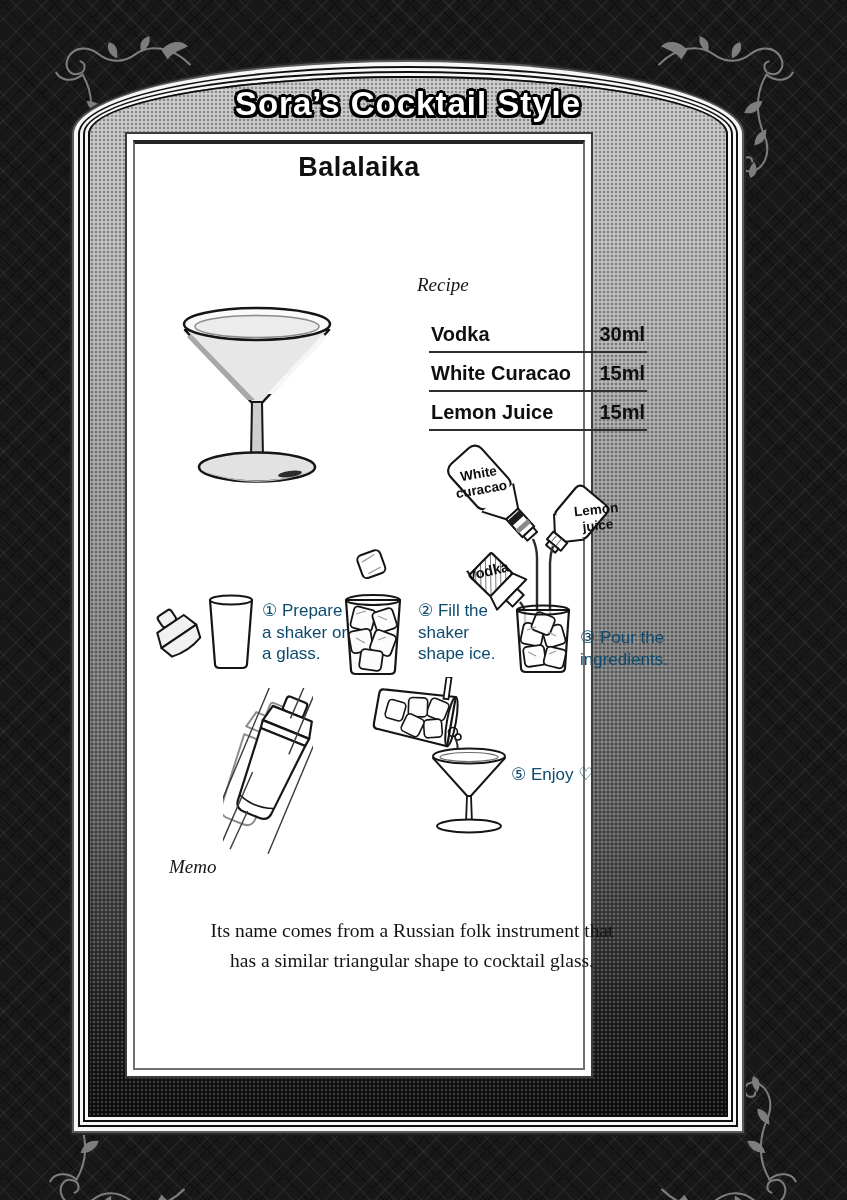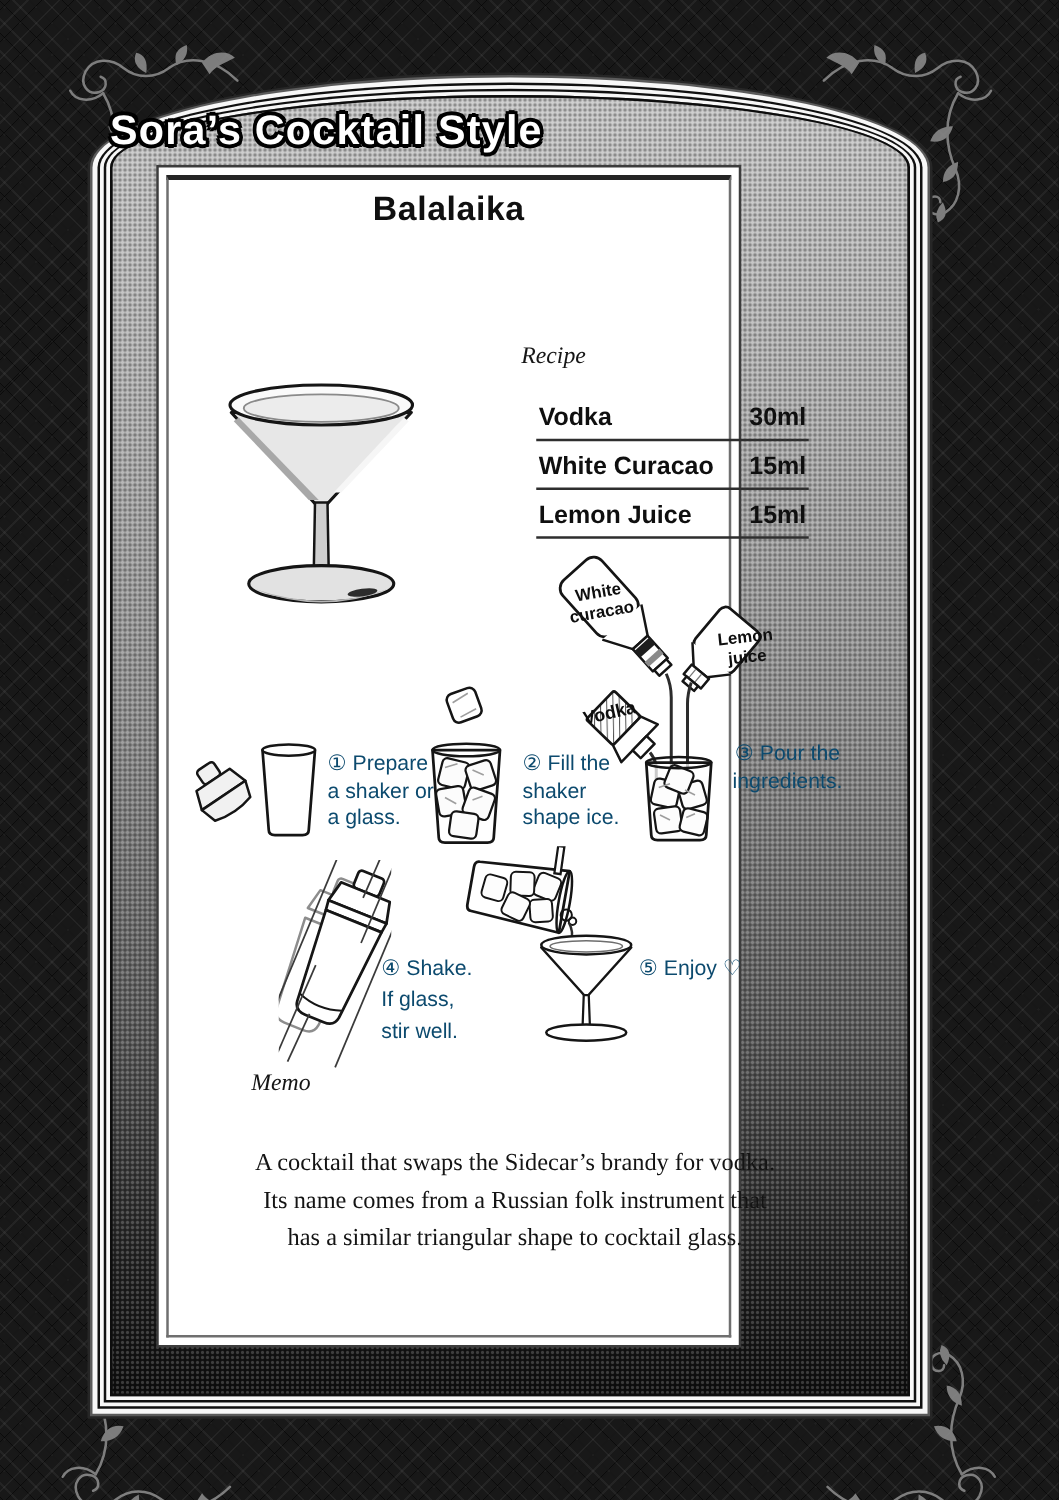--- a/index.html
+++ b/index.html
@@ -34,21 +34,21 @@
     box-shadow:
       0 0 0 3px #f7f7f7,
       0 0 0 5px #101010,
       0 0 0 8px #f7f7f7,
       0 0 0 10px #101010,
       0 0 0 14px #f7f7f7,
       0 0 0 16px #5a5a5a,
       0 0 0 18px #262626;
   }
   .banner-title{
-    position:absolute;left:88px;top:85px;width:640px;text-align:left;
+    position:absolute;left:88px;top:85px;width:640px;text-align:center;
     font-size:33px;font-weight:bold;letter-spacing:1px;color:#ffffff;
     text-shadow:
       -2.5px -2.5px 0 #000, 2.5px -2.5px 0 #000, -2.5px 2.5px 0 #000, 2.5px 2.5px 0 #000,
       -3px 0 0 #000, 3px 0 0 #000, 0 -3px 0 #000, 0 3px 0 #000;
   }
   .panel{
     position:absolute;left:133px;top:140px;width:452px;height:930px;box-sizing:border-box;
     background:#ffffff;
     border:2px solid #6f6f6f;border-top:4px solid #242424;
     box-shadow:0 0 0 6px #ffffff, 0 0 0 8px #3c3c3c;
@@ -57,30 +57,30 @@
     font-size:27px;font-weight:bold;letter-spacing:.5px;color:#101010;}
   .recipe-heading{position:absolute;left:282px;top:130px;
     font-family:"Liberation Serif","DejaVu Serif",serif;font-style:italic;font-size:19px;color:#161616;}
   .recipe-table{position:absolute;left:294px;top:176px;width:218px;}
   .recipe-row{display:flex;justify-content:space-between;align-items:baseline;
     border-bottom:2px solid #2e2e2e;padding:3px 2px 5px 2px;margin-bottom:6px;
     font-weight:bold;font-size:20px;color:#0f0f0f;}
   .caption{position:absolute;font-size:17px;line-height:21.5px;color:#0c4a6e;}
   .c1{left:127px;top:456px;width:92px;}
   .c2{left:283px;top:456px;width:84px;}
-  .c3{left:445px;top:448px;width:100px;text-align:center;}
+  .c3{left:445px;top:483px;width:100px;}
   .c4{left:170px;top:618px;width:94px;line-height:25px;}
   .c5{left:376px;top:620px;width:130px;}
   .bottle-label{position:absolute;font-weight:bold;font-size:13.5px;line-height:15.5px;
     text-align:center;color:#0e0e0e;}
   .bl-curacao{left:310px;top:322px;width:70px;transform:rotate(-10deg);}
   .bl-lemon{left:430px;top:358px;width:64px;transform:rotate(-6deg);}
   .bl-vodka{left:322px;top:420px;width:62px;transform:rotate(-13deg);font-size:14.5px;}
   .memo-heading{position:absolute;left:34px;top:712px;
-    font-family:"Liberation Serif","DejaVu Serif",serif;font-style:italic;font-size:19px;color:#161616;margin-left:32px;}
+    font-family:"Liberation Serif","DejaVu Serif",serif;font-style:italic;font-size:19px;color:#161616;}
   .memo-text{position:absolute;left:24px;top:772px;width:506px;text-align:center;
     font-family:"Liberation Serif","DejaVu Serif",serif;font-size:19.5px;line-height:30px;color:#141414;}
   .illus{position:absolute;}
   svg{display:block;}
 </style>
 </head>
 <body>
 
 <div class="page">
 
@@ -273,25 +273,20 @@
           <line x1="14" y1="-2" x2="12" y2="150"></line>
           <line x1="77" y1="8" x2="75" y2="160"></line>
           <line x1="46" y1="-12" x2="45" y2="26"></line>
           <line x1="40" y1="128" x2="38" y2="170"></line>
           <line x1="58" y1="-8" x2="57" y2="60"></line>
           <line x1="30" y1="90" x2="28" y2="166"></line>
         </g>
       </g>
     </svg>
 
-    <div class="caption c4">
-      <div>④ Shake.</div>
-      <div>If glass,</div>
-      <div>stir well.</div>
-    </div>
 
     <svg class="illus" style="left:219px;top:533px" width="155" height="168" viewBox="0 0 155 168">
 
       <g transform="translate(35,0) rotate(100 25 38)">
         <path d="M0,0 L50,0 L45,72 Q45,76 40,76 L10,76 Q5,76 5,72 Z" fill="#fff" stroke="#151515" stroke-width="2.2" stroke-linejoin="round"></path>
         <g fill="#fdfdfd" stroke="#151515" stroke-width="1.6">
           <rect x="6" y="6" width="19" height="19" rx="4" transform="rotate(12 15 15)"></rect>
           <rect x="26" y="8" width="18" height="18" rx="4" transform="rotate(-14 35 17)"></rect>
           <rect x="7" y="26" width="19" height="19" rx="4" transform="rotate(-8 16 35)"></rect>
           <rect x="26" y="28" width="19" height="19" rx="4" transform="rotate(16 35 37)"></rect>
@@ -313,19 +308,18 @@
       <ellipse cx="115" cy="149" rx="32" ry="6.5" fill="#fff" stroke="#151515" stroke-width="2"></ellipse>
     </svg>
 
     <div class="caption c5">
       <div>⑤ Enjoy ♡</div>
     </div>
 
     <div class="memo-heading">Memo</div>
 
     <div class="memo-text">
-      <div>A cocktail that swaps the Sidecar’s brandy for vodka.</div>
       <div>Its name comes from a Russian folk instrument that</div>
       <div>has a similar triangular shape to cocktail glass.</div>
     </div>
 
   </div>
 </div>
 
 </body></html>

